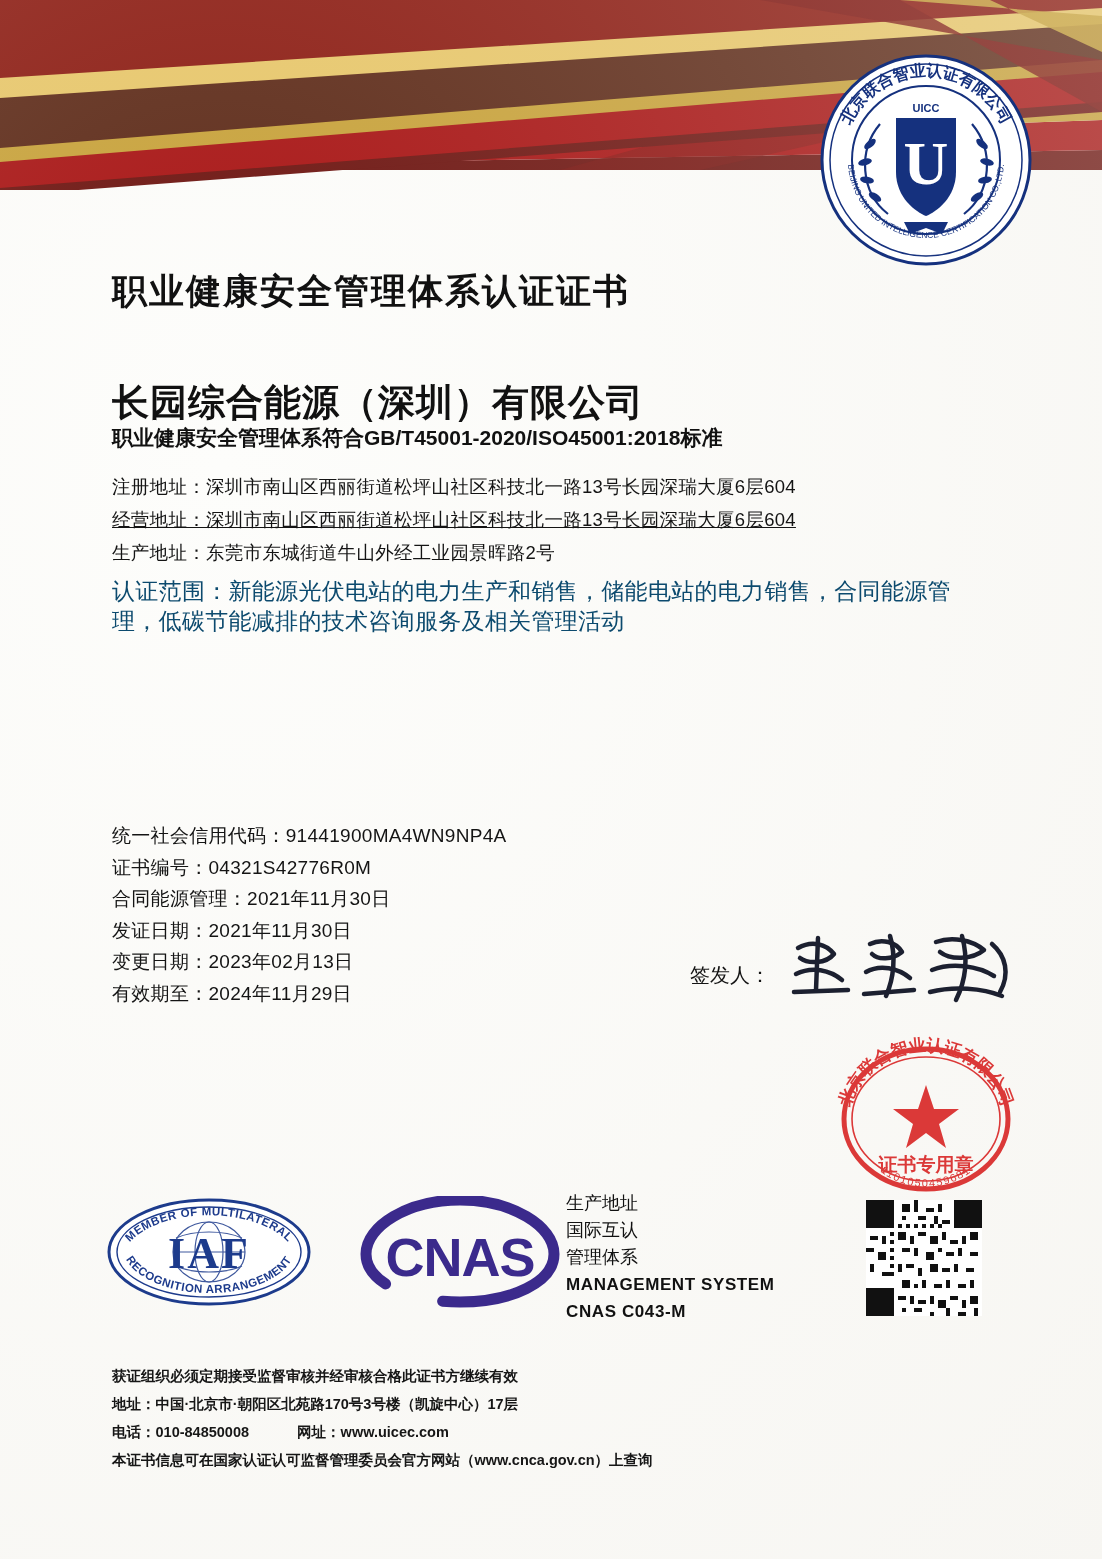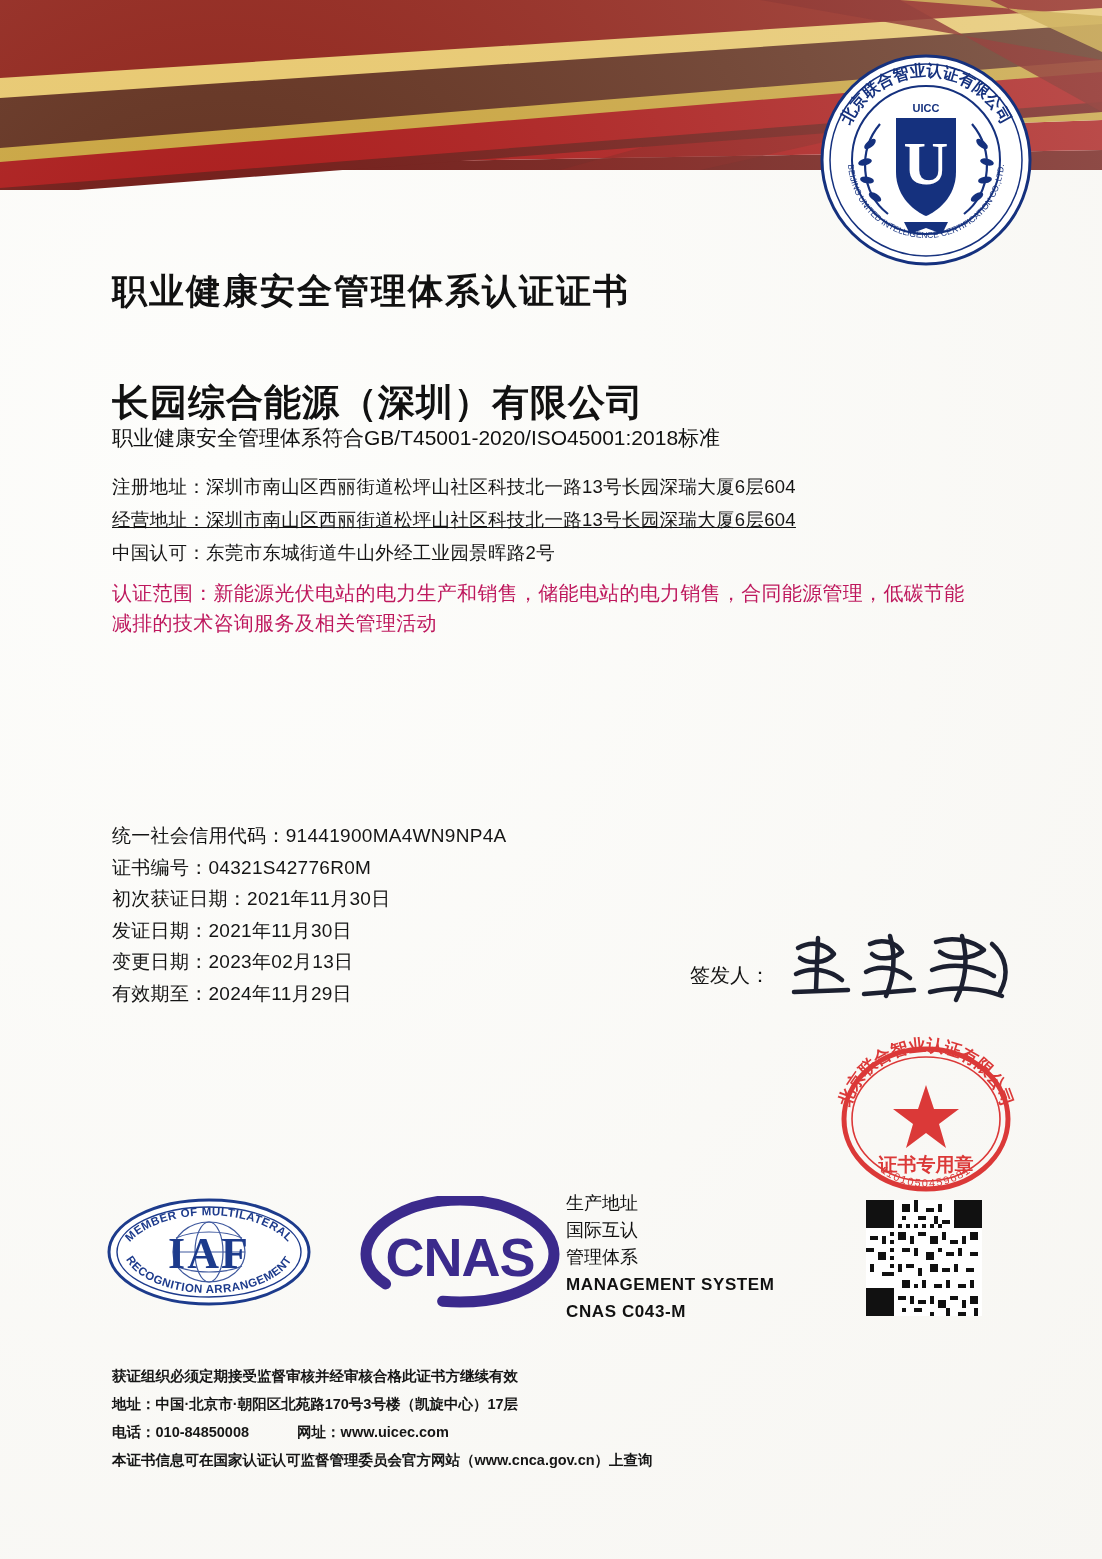--- a/index.html
+++ b/index.html
@@ -71,43 +71,44 @@
     font-size: 37px;
     font-weight: bold;
     letter-spacing: 1px;
     color: #111111;
   }
   .standard {
     position: absolute;
     left: 112px;
     top: 424px;
     font-size: 21px;
-    font-weight: normal;
+    font-weight: bold;
     color: #111111;
   }
   .addr {
     position: absolute;
     left: 112px;
     font-size: 18.5px;
     color: #141414;
     letter-spacing: 0.3px;
   }
   .addr1 { top: 474px; }
   .addr2 { top: 507px; text-decoration: underline; }
   .addr3 { top: 540px; }
 
   .scope {
     position: absolute;
     left: 112px;
     top: 578px;
     width: 862px;
-    font-size: 20px;
+    font-size: 23px;
     line-height: 30px;
-    color: #be185d;
+    color: #0c4a6e;
     letter-spacing: 0.3px;
+    font-family: Liberation Mono, monospace;
   }
 
   .meta {
     position: absolute;
     left: 112px;
     top: 820px;
     font-size: 19px;
     line-height: 31.5px;
     color: #141414;
     letter-spacing: 0.3px;
@@ -261,28 +262,28 @@
     <path d="M86,170 L130,170 L124,182 L108,176 L92,182 Z" fill="#15317e"></path>
   </svg>
 
   
   <div class="title">职业健康安全管理体系认证证书</div>
   <div class="company">长园综合能源（深圳）有限公司</div>
   <div class="standard">职业健康安全管理体系符合GB/T45001-2020/ISO45001:2018标准</div>
 
   <div class="addr addr1">注册地址：深圳市南山区西丽街道松坪山社区科技北一路13号长园深瑞大厦6层604</div>
   <div class="addr addr2">经营地址：深圳市南山区西丽街道松坪山社区科技北一路13号长园深瑞大厦6层604</div>
-  <div class="addr addr3">中国认可：东莞市东城街道牛山外经工业园景晖路2号</div>
+  <div class="addr addr3">生产地址：东莞市东城街道牛山外经工业园景晖路2号</div>
 
   <div class="scope">认证范围：新能源光伏电站的电力生产和销售，储能电站的电力销售，合同能源管理，低碳节能减排的技术咨询服务及相关管理活动</div>
 
   <div class="meta">
     <div>统一社会信用代码：91441900MA4WN9NP4A</div>
     <div>证书编号：04321S42776R0M</div>
-    <div>初次获证日期：2021年11月30日</div>
+    <div>合同能源管理：2021年11月30日</div>
     <div>发证日期：2021年11月30日</div>
     <div>变更日期：2023年02月13日</div>
     <div>有效期至：2024年11月29日</div>
   </div>
 
   <div class="signer-label">签发人：</div>
 
   
   <svg class="signature" viewBox="0 0 230 76">
     <g fill="none" stroke="#1c2030" stroke-width="4.5" stroke-linecap="round" stroke-linejoin="round">

